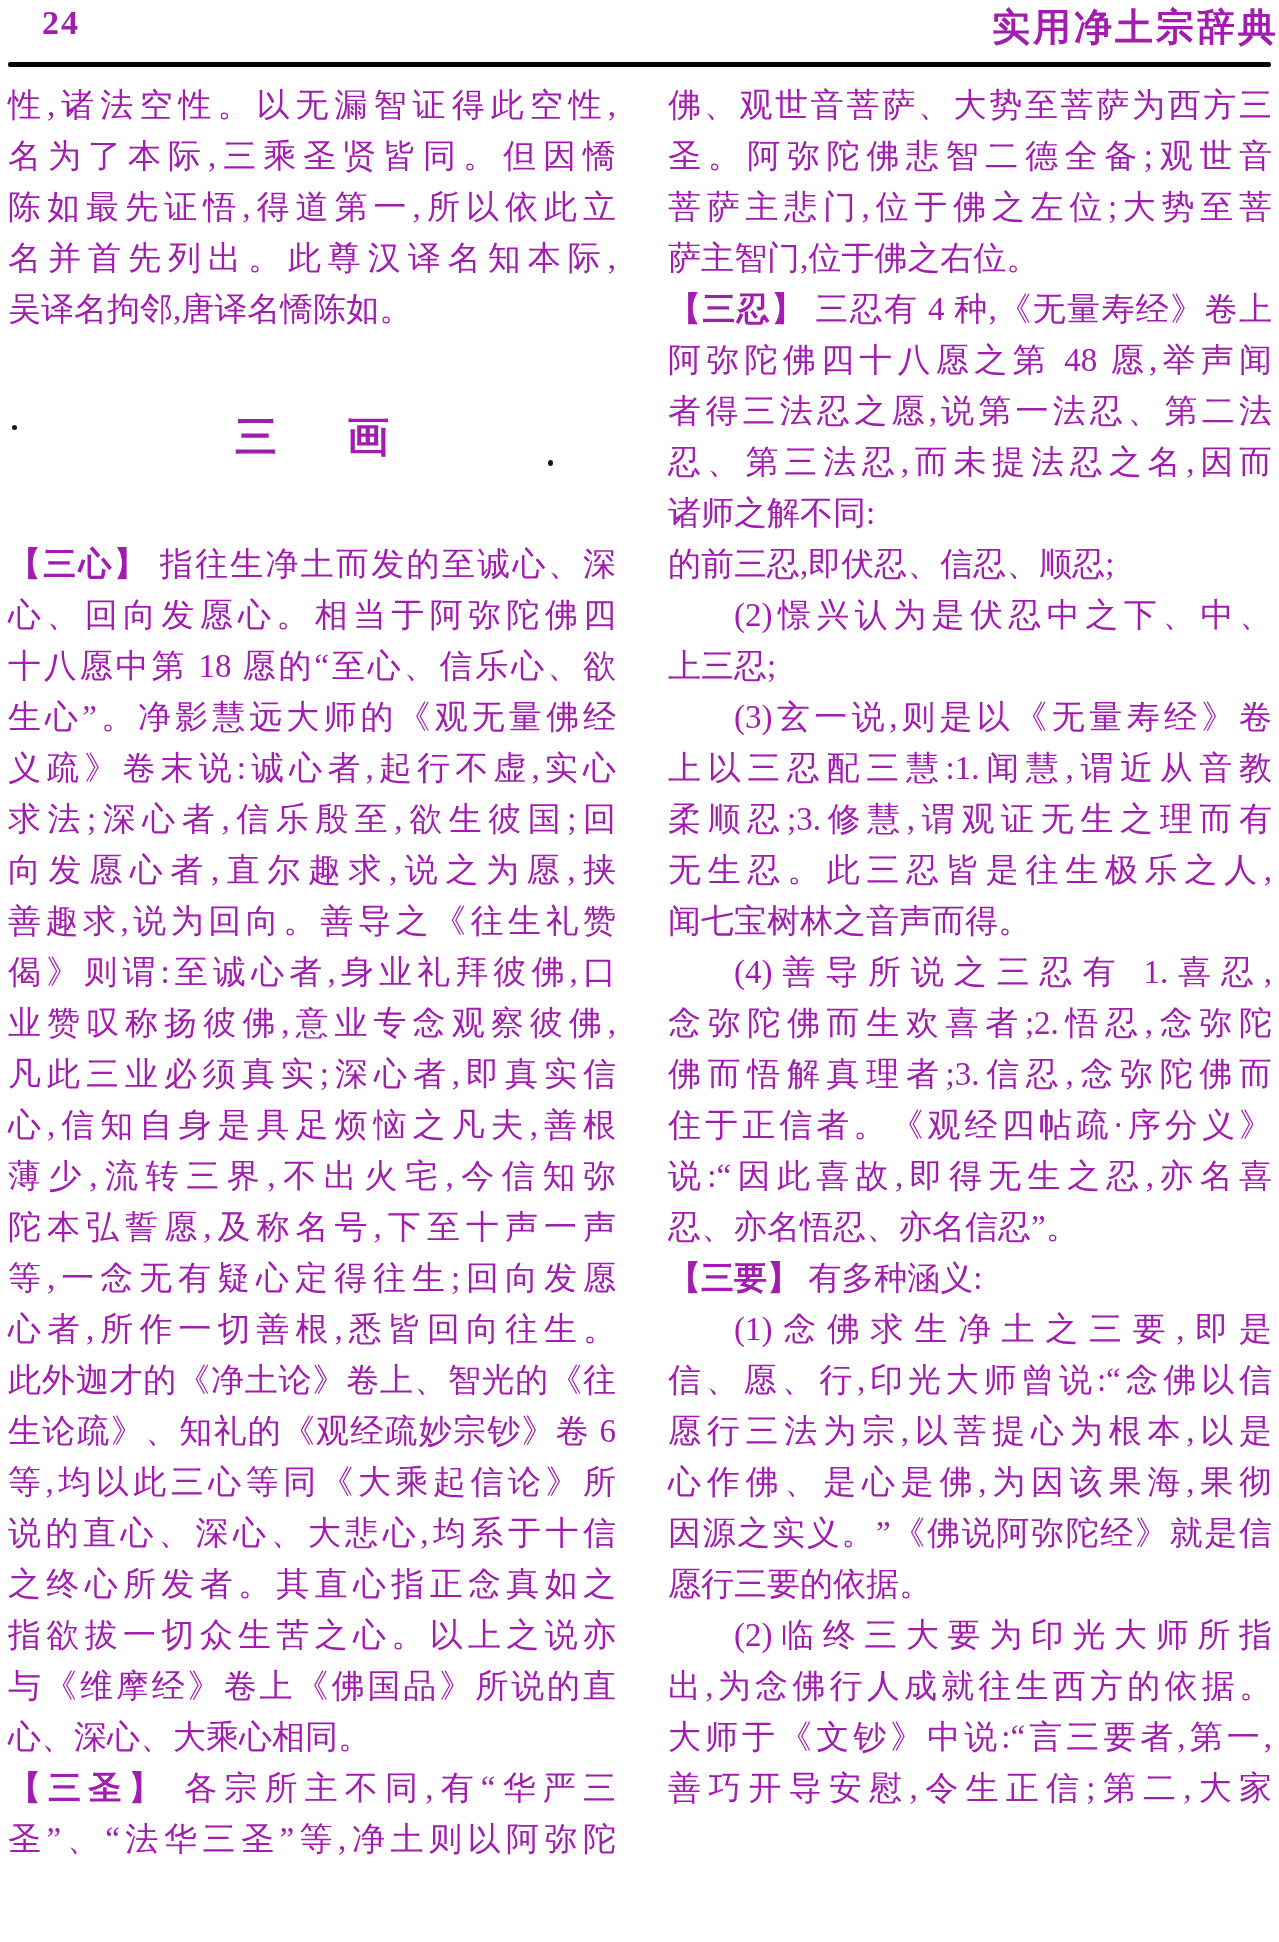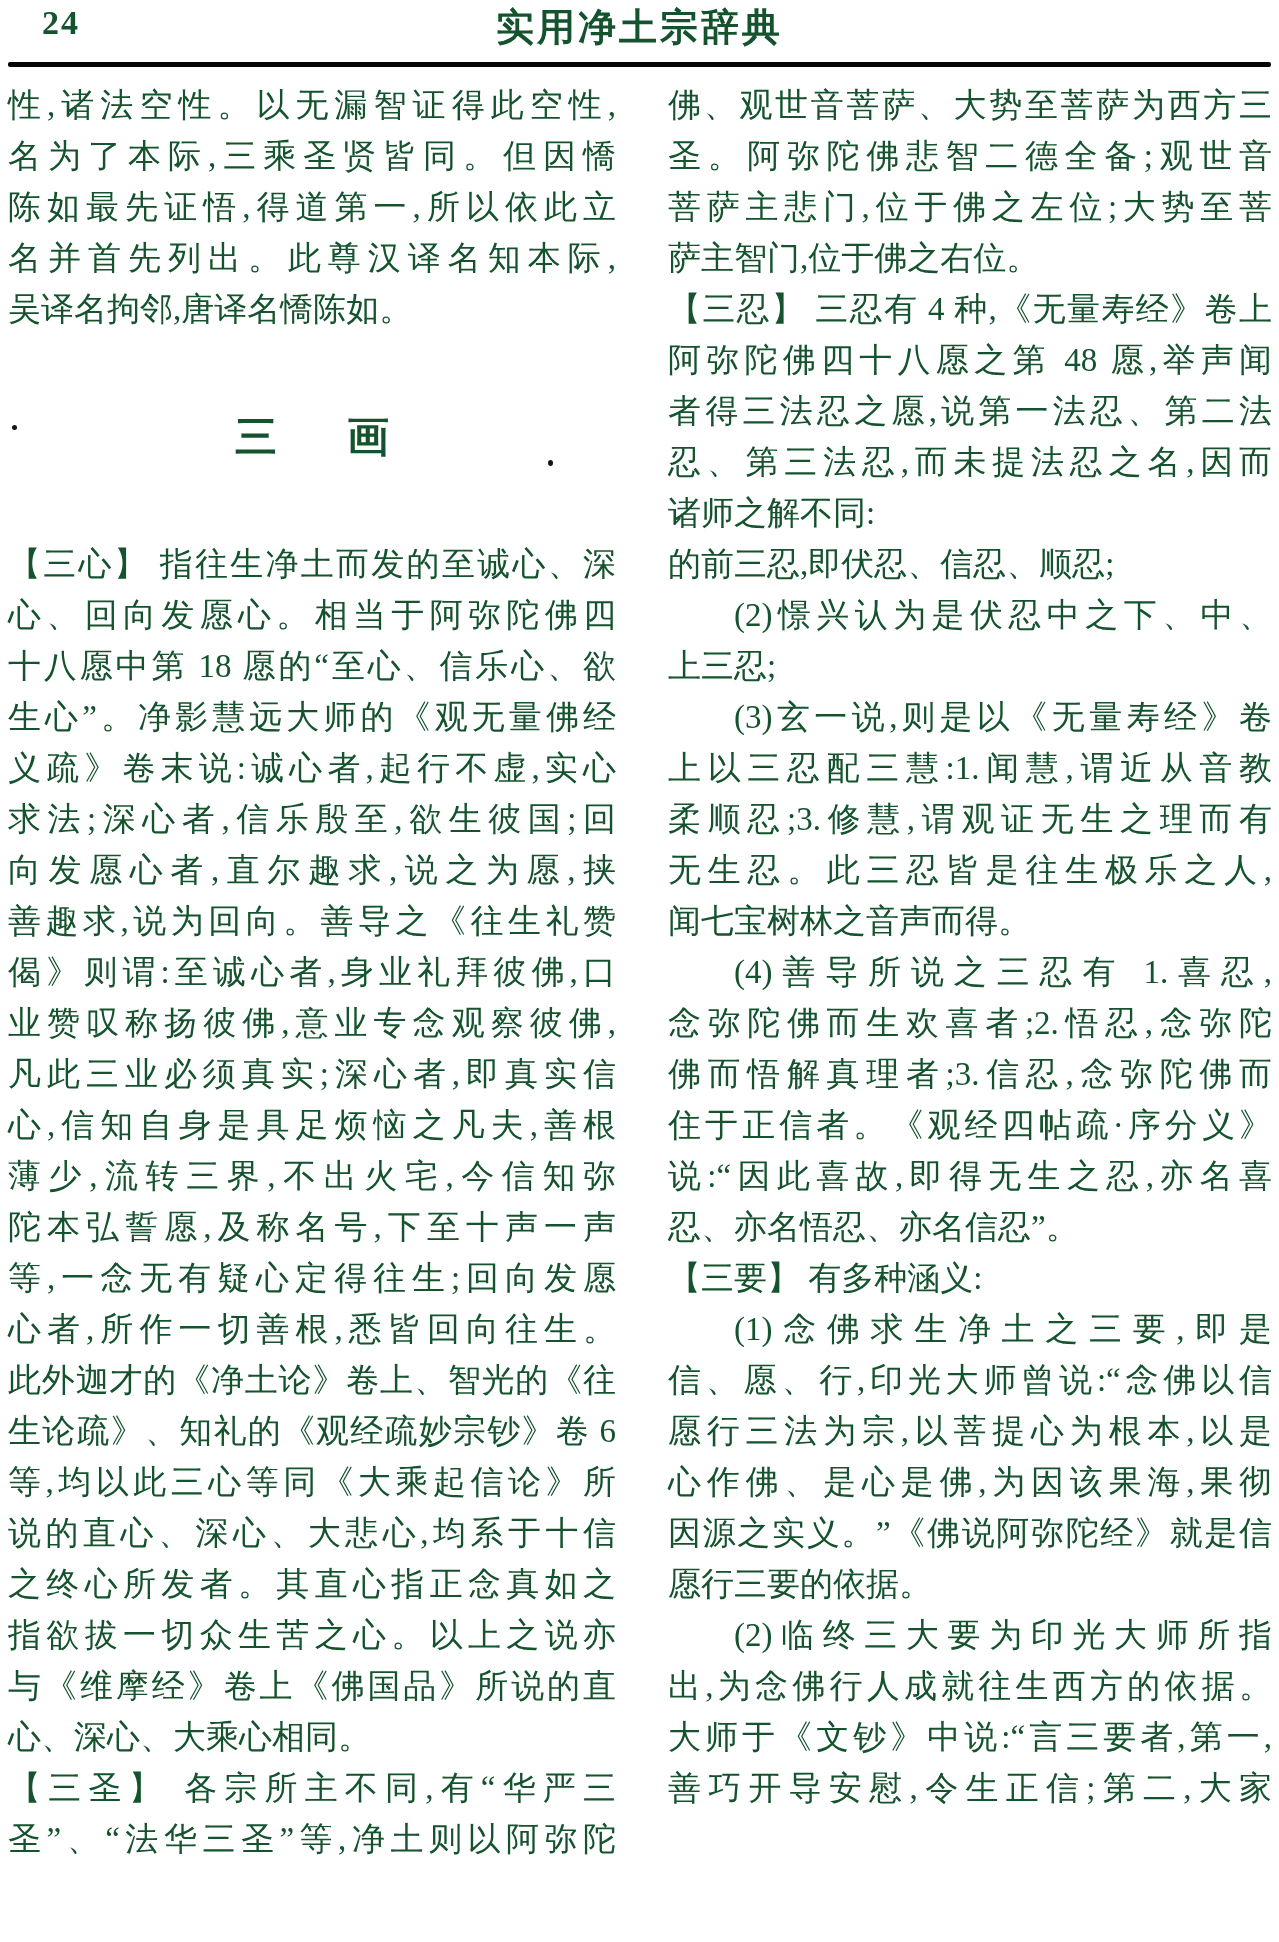--- a/index.html
+++ b/index.html
@@ -1,52 +1,52 @@
 <!DOCTYPE html>
 <html><head>
 <meta charset="utf-8">
 <style>
   html,body { margin:0; padding:0; background:#e8e8e8; }
   .page {
     position:relative;
     width:1279px; height:1942px;
     margin:0 auto;
     background:#ffffff;
-    color:#14532d;
+    color:#a21caf;
     font-family:"Liberation Serif","DejaVu Serif",serif;
     overflow:hidden;
   }
   .page-number {
     position:absolute; left:42px; top:4px;
     font-size:34px; font-weight:bold; letter-spacing:2px;
   }
   .page-title {
     position:absolute; left:0; top:2px; width:100%;
-    text-align:center;
+    text-align:right;
     font-size:38px; font-weight:bold; letter-spacing:3px;
   }
   .header-rule {
     position:absolute; left:8px; top:62px;
     width:1263px; height:5px; background:#050505;
     border-radius:2px;
   }
   .col { position:absolute; top:80px; }
   .col-left  { left:8px;   width:608px; }
   .col-right { left:668px; width:604px; }
   .line {
     height:51px; line-height:51px;
     font-size:33px;
     white-space:nowrap;
     text-align:justify;
     text-align-last:justify;
     text-justify:inter-character;
   }
   .line.short  { text-align-last:left; }
   .line.indent { text-indent:66px; }
-  .hw { font-weight:normal; }
+  .hw { font-weight:bold; }
   .section-heading {
     height:204px;
     display:flex; align-items:center; justify-content:center;
     gap:70px;
     font-size:42px; font-weight:bold;
   }
   .speck {
     position:absolute; background:#151515; border-radius:50%;
   }
   .speck-1 { left:12px;  top:425px; width:5px; height:5px; }

